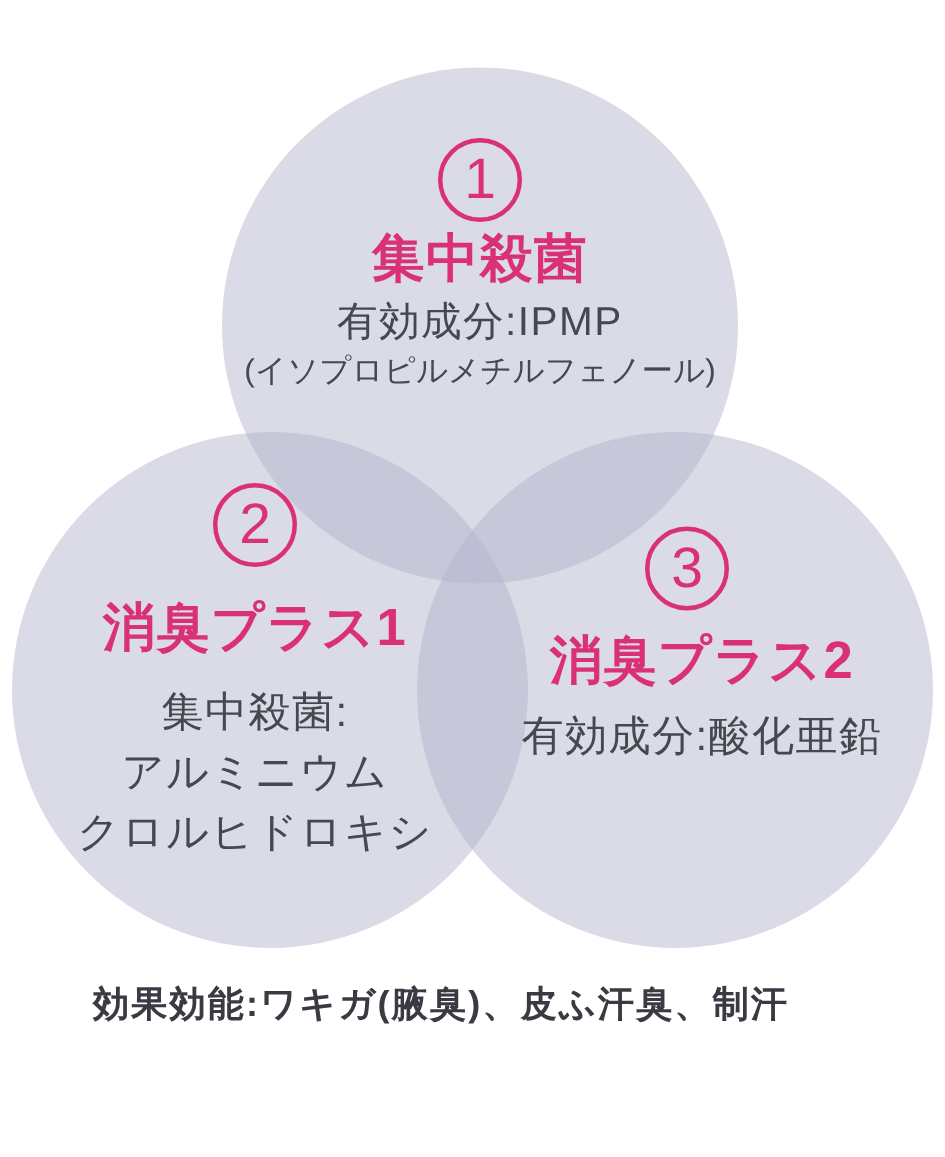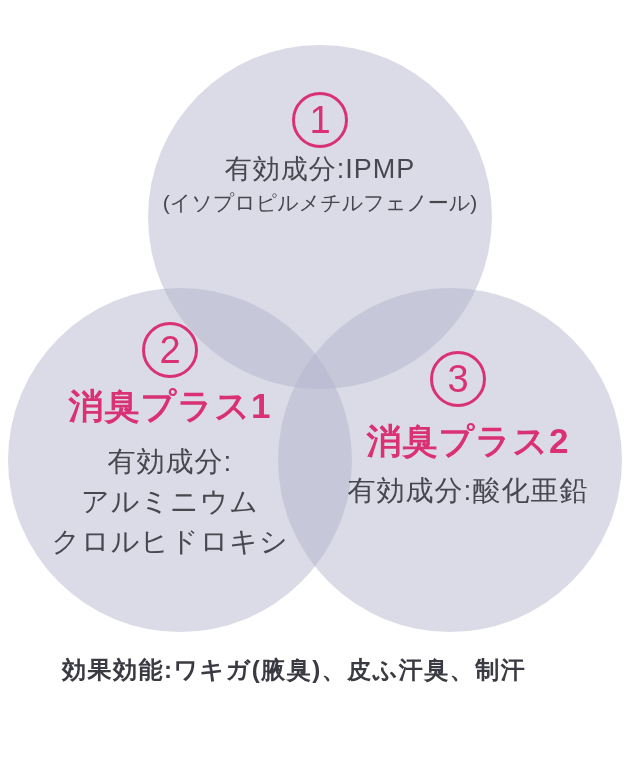--- a/index.html
+++ b/index.html
@@ -38,21 +38,21 @@
     margin:0 auto;display:flex;align-items:center;justify-content:center;
     color:var(--accent);font-size:38px;line-height:1;font-weight:400;
   }
   .label-right .badge{transform:translateX(-10px);}
 
   .title{
     color:var(--accent);font-weight:700;font-size:35px;line-height:40px;
     letter-spacing:1px;
   }
   .label-top .title{margin-top:5px;}
-  .label-left .title{margin-top:8px;}
+  .label-left .title{margin-top:21px;}
   .label-right .title{margin-top:14px;}
 
   .body-line{
     color:var(--ink-body);font-size:27px;line-height:34px;letter-spacing:1px;
   }
   .label-top .body-line{margin-top:4px;}
   .label-top .body-line.small{font-size:21px;line-height:26px;margin-top:4px;letter-spacing:0;}
   .label-left .body-line{font-size:28px;line-height:40px;}
   .label-left .body-line.first{margin-top:16px;}
   .label-right .body-line{font-size:28px;line-height:40px;margin-top:10px;}
@@ -69,30 +69,31 @@
 <div class="stage">
 
   <div class="circle c-top"></div>
   <div class="circle c-left"></div>
   <div class="circle c-right"></div>
 
   <div class="label label-top">
     <div class="badge">
       <span>1</span>
     </div>
+    <div class="title">集中殺菌</div>
     <div class="body-line">有効成分:IPMP</div>
     <div class="body-line small">(イソプロピルメチルフェノール)</div>
   </div>
 
   <div class="label label-left">
     <div class="badge">
       <span>2</span>
     </div>
     <div class="title">消臭プラス1</div>
-    <div class="body-line first">有効成分:</div>
+    <div class="body-line first">集中殺菌:</div>
     <div class="body-line">アルミニウム</div>
     <div class="body-line">クロルヒドロキシ</div>
   </div>
 
   <div class="label label-right">
     <div class="badge">
       <span>3</span>
     </div>
     <div class="title">消臭プラス2</div>
     <div class="body-line">有効成分:酸化亜鉛</div>

